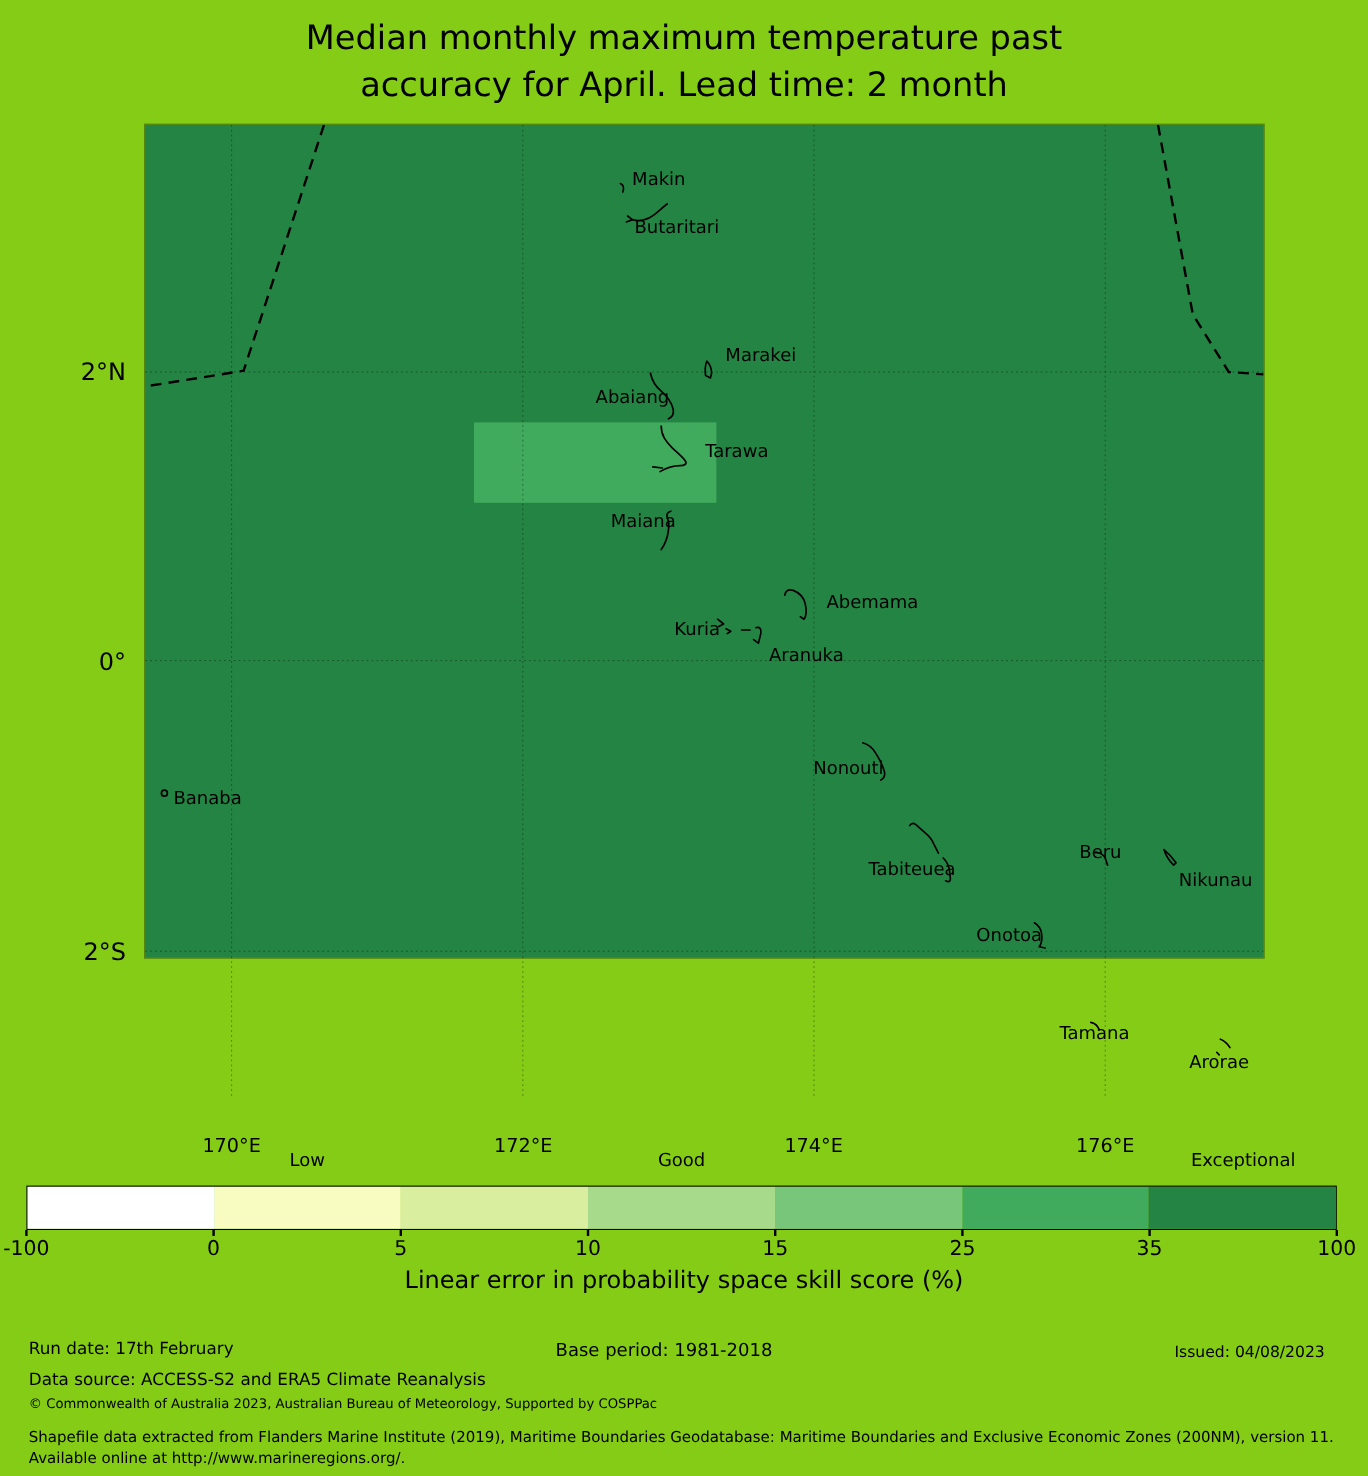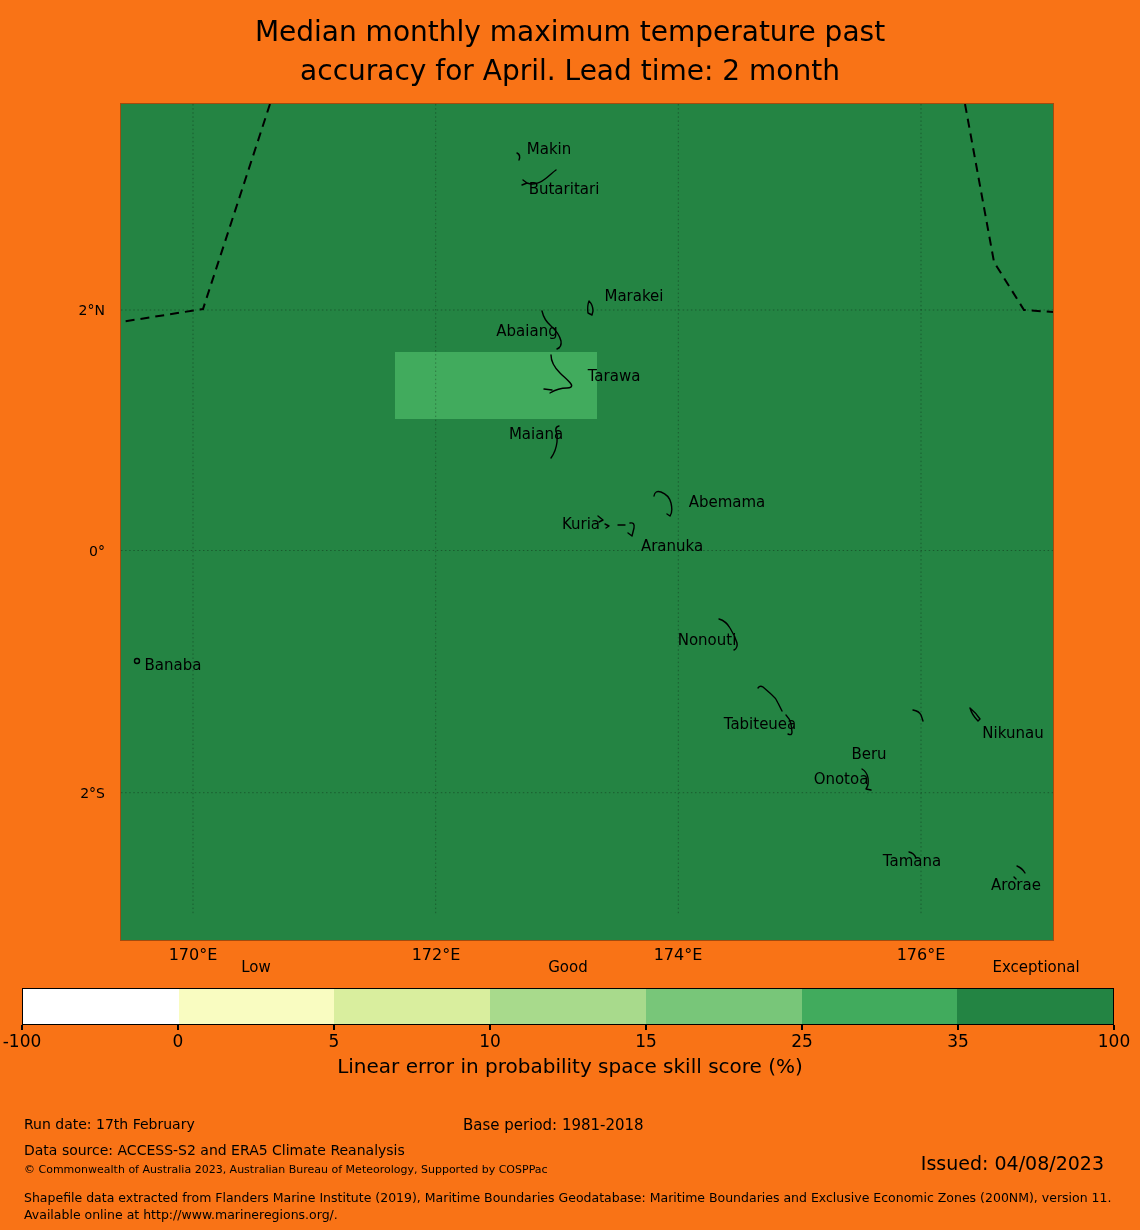--- a/index.html
+++ b/index.html
@@ -1,49 +1,49 @@
 <!DOCTYPE html>
 <html><head>
 <meta charset="utf-8">
 <style>
   * { margin:0; padding:0; box-sizing:border-box; }
   body { background:#fff; }
   #figure {
     position:relative; width:1140px; height:1230px;
-    background:#f97316; color:#000;
+    background:#84cc16; color:#000;
     font-family:"DejaVu Sans", sans-serif;
     overflow:hidden;
   }
   #title {
     position:absolute; top:12px; left:0; width:1140px;
     text-align:center; font-size:28px; line-height:39px; color:#000;
   }
   
   #map {
-    position:absolute; left:121px; top:104px; width:932px; height:836px;
+    position:absolute; left:121px; top:104px; width:932px; height:694px;
     background:#248443; outline:1px solid rgba(0,0,0,0.35);
   }
   #highlight-cell {
     position:absolute; left:274px; top:248px; width:202px; height:67px;
     background:#41ab5d;
   }
   #map-overlay { position:absolute; left:0; top:0; width:932px; height:810px; }
   .grid { stroke:rgba(0,0,0,0.38); stroke-width:0.8; stroke-dasharray:1.5 2.6; fill:none; }
   .eez  { stroke:#000; stroke-width:2; stroke-dasharray:9 6; fill:none; }
   .isl  { stroke:#000; stroke-width:1.4; fill:none; stroke-linecap:round; stroke-linejoin:round; }
   #island-labels { position:absolute; left:0; top:0; width:932px; height:810px; }
   .island-label {
     position:absolute; transform:translate(-50%,-50%);
     font-size:15px; color:#000; white-space:nowrap;
   }
   
   #y-axis-labels { position:absolute; left:0; top:104px; width:113px; height:810px; }
   #y-axis-labels span {
     position:absolute; right:8px; transform:translateY(-50%);
-    font-size:14px; white-space:nowrap;margin-left:42px;
+    font-size:20px; white-space:nowrap;margin-left:42px;
   }
   #x-axis-labels { position:absolute; left:121px; top:914px; width:932px; height:42px; }
   #x-axis-labels span {
     position:absolute; top:11px; transform:translateX(-50%);
     font-size:16px; white-space:nowrap;margin-top:20px;
   }
   
   #cb-region-labels { position:absolute; left:22px; top:948px; width:1092px; height:30px; }
   #cb-region-labels span {
     position:absolute; bottom:2px; transform:translateX(-50%);
@@ -62,21 +62,21 @@
     font-size:17px; white-space:nowrap;
   }
   #cb-title {
     position:absolute; left:0; top:1054px; width:1140px;
     text-align:center; font-size:20px;
   }
   
   .footer-text { position:absolute; color:#000; white-space:nowrap; }
   #run-date    { left:24px;  top:1116px; font-size:14px; }
   #base-period { left:463px; top:1116px; font-size:15px; }
-  #issued      { right:36px; top:1152px; font-size:19px; }
+  #issued      { right:36px; top:1120px; font-size:13px; }
   #data-source { left:24px;  top:1142px; font-size:14px; }
   #copyright   { left:24px;  top:1163px; font-size:11px; }
   #shapefile   {
     position:absolute; left:24px; top:1190px; width:1100px;
     font-size:12.5px; line-height:16.5px; white-space:normal;
   }
 </style>
 </head>
 <body>
 
@@ -122,21 +122,21 @@
         <span class="island-label" style="left: 513px; top: 192px;">Marakei</span>
         <span class="island-label" style="left: 406px; top: 227px;">Abaiang</span>
         <span class="island-label" style="left: 493px; top: 272px;">Tarawa</span>
         <span class="island-label" style="left: 415px; top: 330px;">Maiana</span>
         <span class="island-label" style="left: 606px; top: 398px;">Abemama</span>
         <span class="island-label" style="left: 460px; top: 420px;">Kuria</span>
         <span class="island-label" style="left: 551px; top: 442px;">Aranuka</span>
         <span class="island-label" style="left: 586px; top: 536px;">Nonouti</span>
         <span class="island-label" style="left: 52px; top: 561px;">Banaba</span>
         <span class="island-label" style="left: 639px; top: 620px;">Tabiteuea</span>
-        <span class="island-label" style="left: 748px; top: 606px; margin-top: 44px;">Beru</span>
+        <span class="island-label" style="left: 796px; top: 606px;">Beru</span>
         <span class="island-label" style="left: 892px; top: 629px;">Nikunau</span>
         <span class="island-label" style="left: 720px; top: 675px;">Onotoa</span>
         <span class="island-label" style="left: 791px; top: 757px;">Tamana</span>
         <span class="island-label" style="left: 895px; top: 781px;">Arorae</span>
       </div>
   </div>
 
   <div id="y-axis-labels">
       <span style="top: 206px;">2°N</span>
       <span style="top: 447px;">0°</span>

